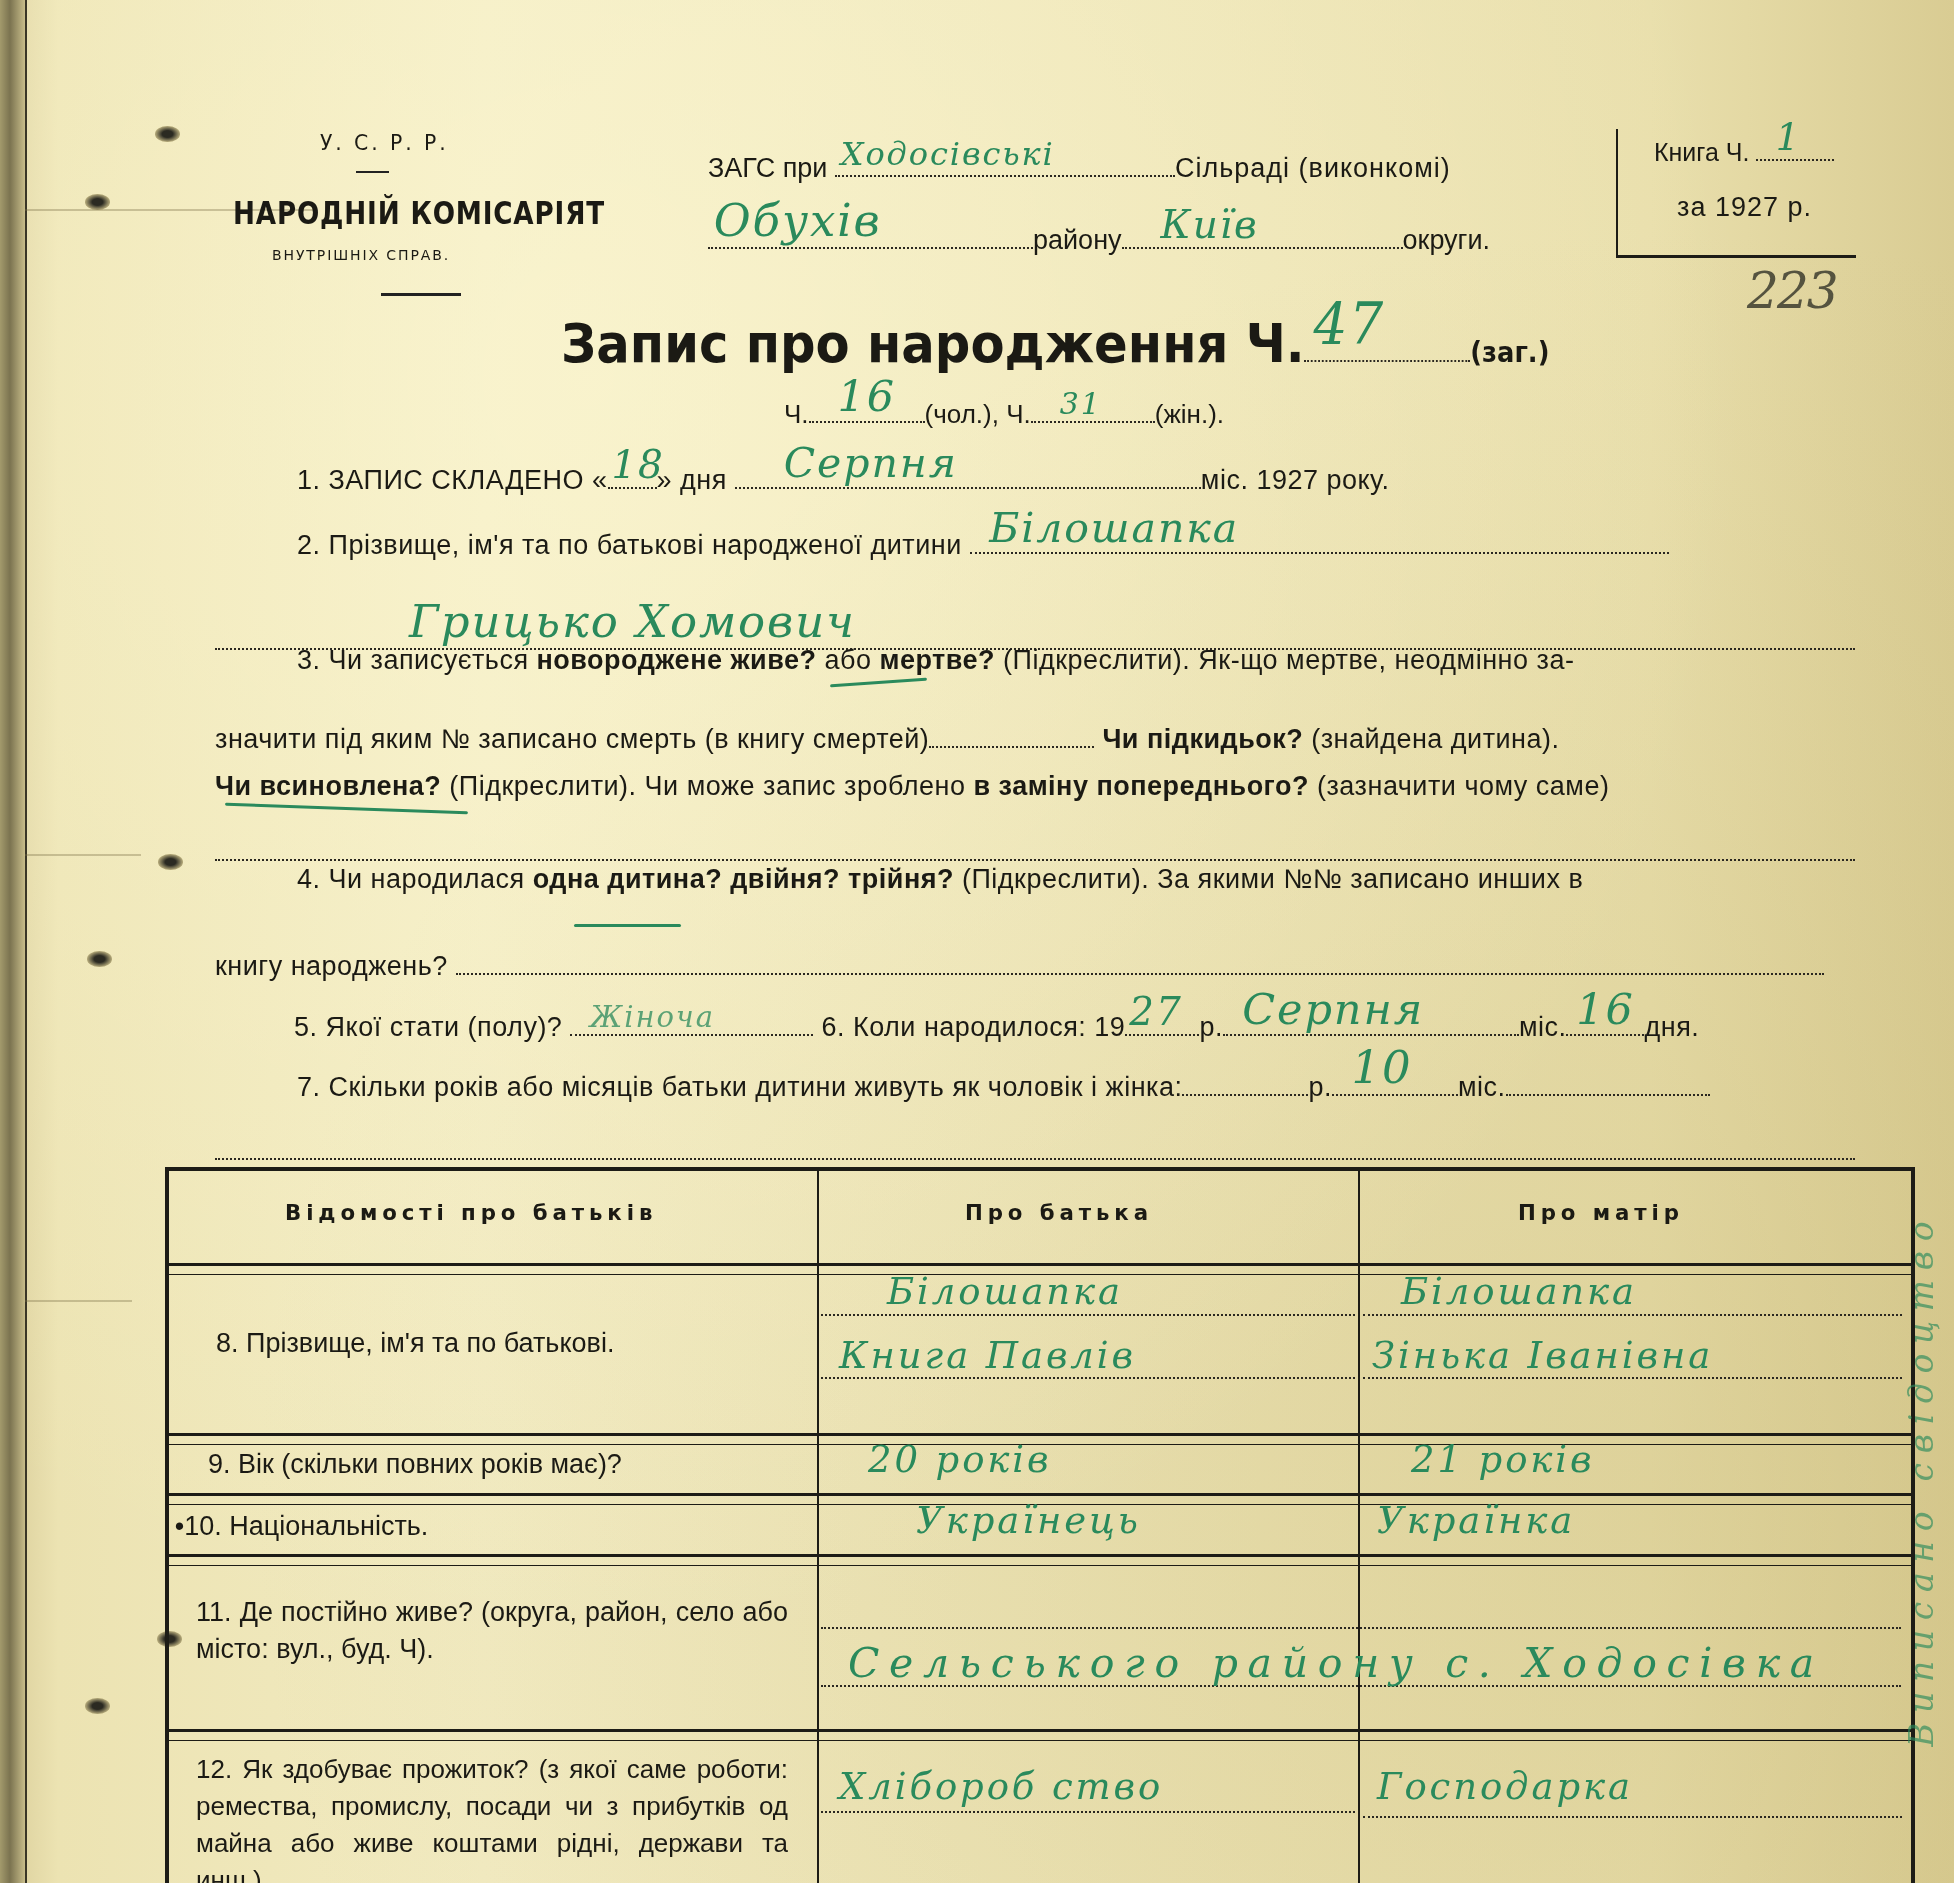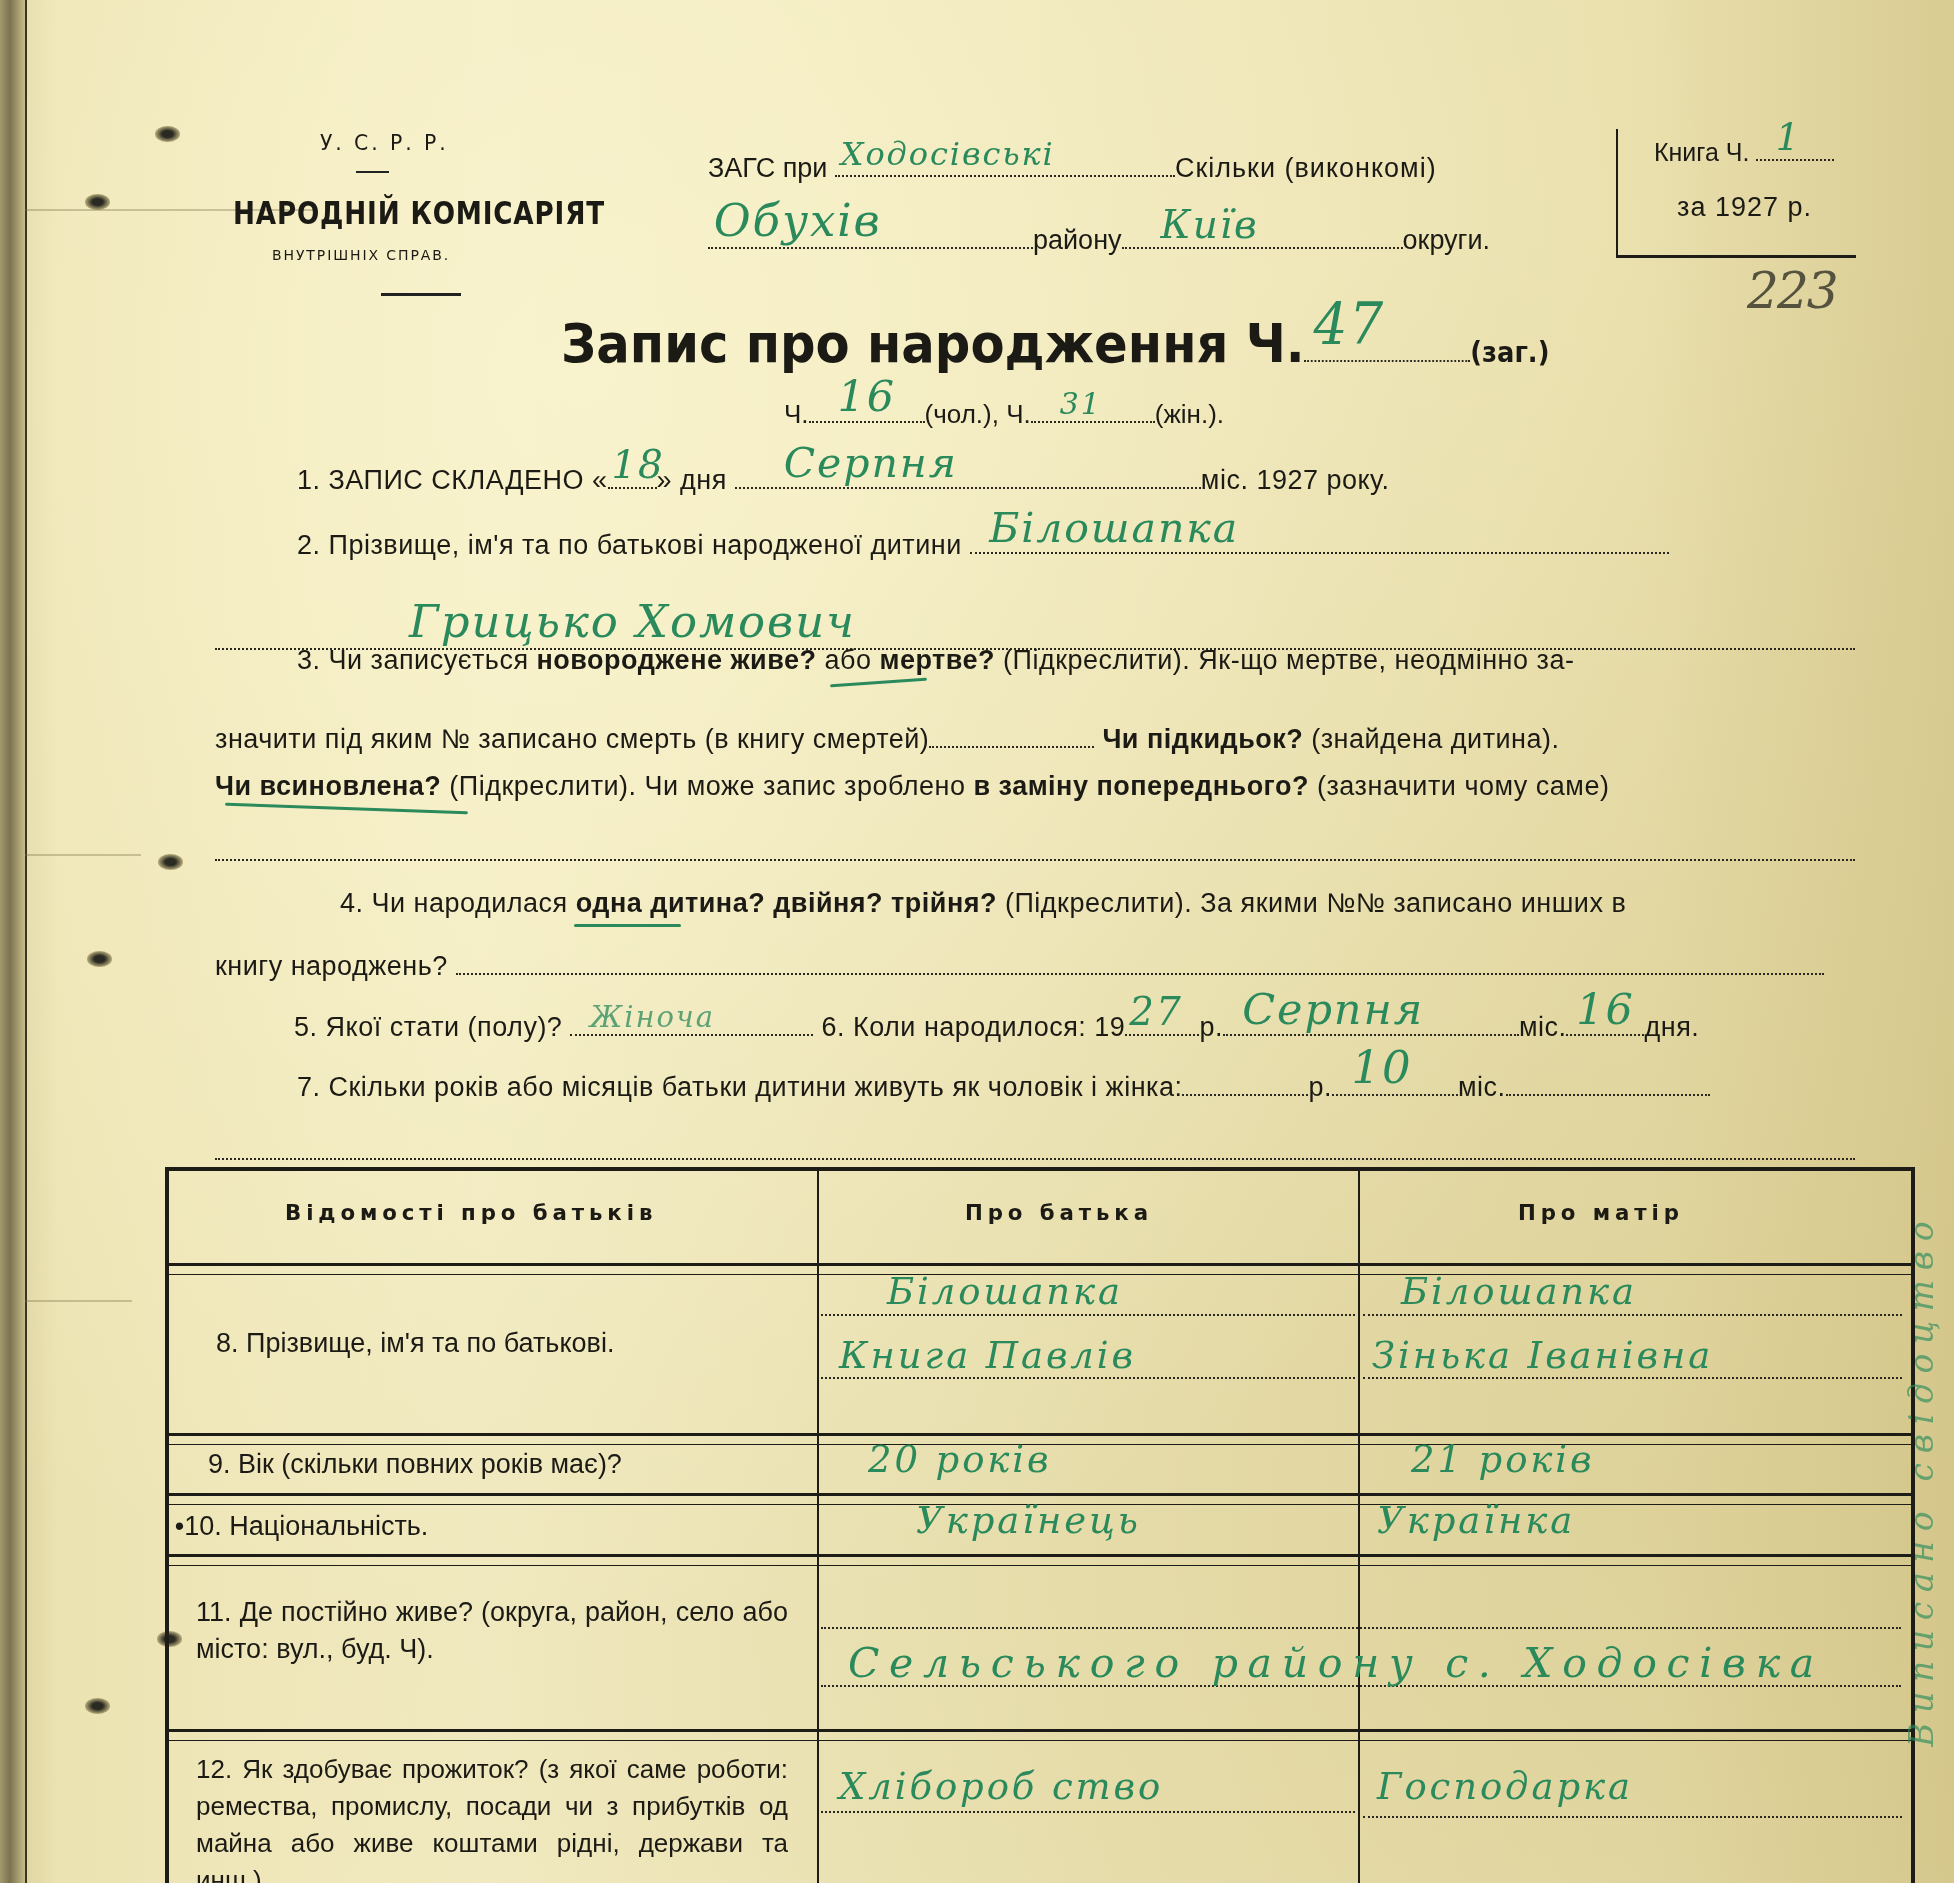--- a/index.html
+++ b/index.html
@@ -51,21 +51,21 @@
   .subnum { left: 784px; top: 398px; font-size: 26px; white-space: nowrap; }
 
   .q { font-size: 27px; white-space: nowrap; letter-spacing: 0.5px; }
   .q1 { left: 297px; top: 464px; }
   .q2 { left: 297px; top: 529px; }
   .q2-line { left: 215px; top: 609px; width: 1640px; }
   .q3a { left: 297px; top: 645px; }
   .q3b { left: 215px; top: 708px; margin-top: 16px; }
   .q3c { left: 215px; top: 771px; }
   .q3-line { left: 215px; top: 849px; width: 1640px; }
-  .q4a { left: 297px; top: 888px; margin-left: 43px; }
+  .q4a { left: 297px; top: 864px; }
   .q4b { left: 215px; top: 951px; }
   .q5 { left: 294px; top: 1011px; }
   .q7 { left: 297px; top: 1071px; }
   .q7-line { left: 215px; top: 1148px; width: 1640px; }
 
   .underline-hw { position: absolute; height: 2.9px; background: #2a8a5c; border-radius: 2.9px; }
 
   
   .table { left: 165px; top: 1167px; width: 1742px; height: 716px; border-left: 4.9px solid #1d1c16; border-top: 4.9px solid #1d1c16; border-right: 4.9px solid #1d1c16; }
   .vline { position: absolute; width: 1.9px; background: #1d1c16; top: 0; bottom: 0; }
@@ -95,21 +95,21 @@
 <div class="abs h-ussr">У. С. Р. Р.</div>
 <div class="abs h-dash1"></div>
 <div class="abs h-nkvs">НАРОДНІЙ КОМІСАРІЯТ</div>
 <div class="abs h-vs">ВНУТРІШНІХ СПРАВ.</div>
 <div class="abs h-dash2"></div>
 
 <div class="abs zags-row">
   <span>ЗАГС при</span>
   <span class="dots" style="width:340px;height:29px">
     <span class="hw" style="font-size:32px;bottom:1.9px">Ходосівські</span>
-  </span><span style="letter-spacing:1px">Скільки (виконкомі)</span>
+  </span><span style="letter-spacing:1px">Сільраді (виконкомі)</span>
 </div>
 <div class="abs raion-row">
   <span class="dots" style="width:325px;height:29px">
     <span class="hw" style="font-size:45px;bottom:0">Обухів</span>
   </span><span>району</span><span class="dots" style="width:281px;height:29px">
     <span class="hw" style="font-size:39px;left:39px">Київ</span>
   </span><span>округи.</span>
 </div>
 
 <div class="abs book-box"></div>

